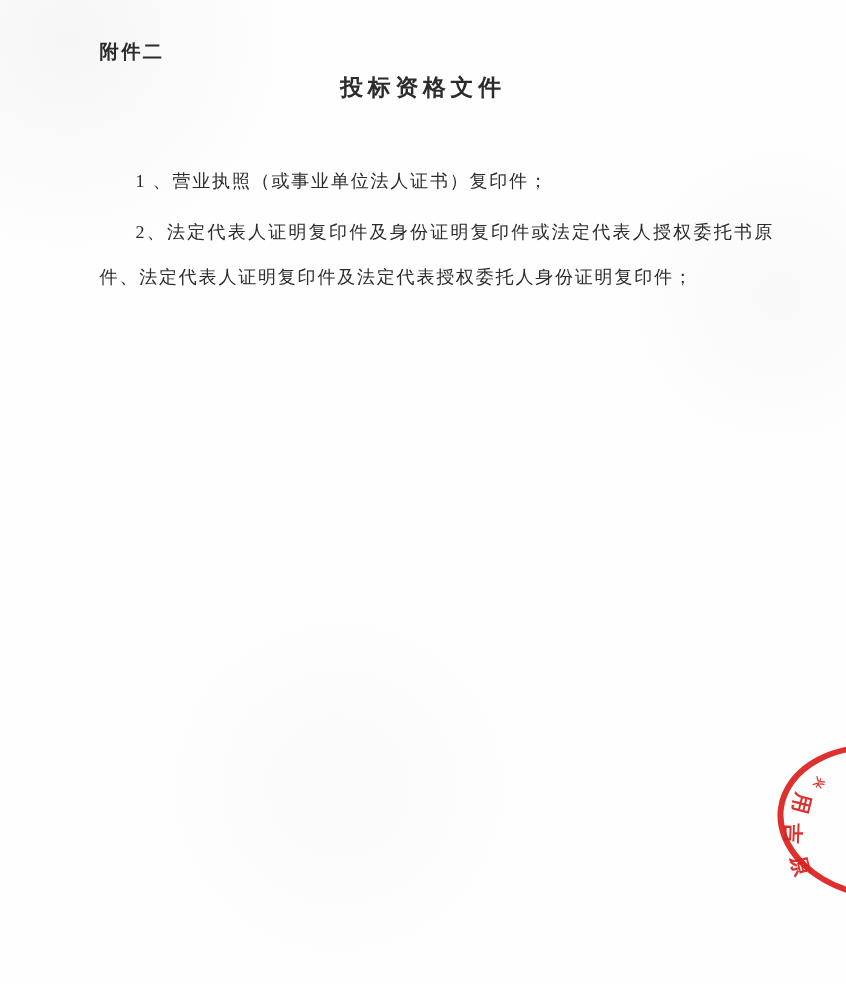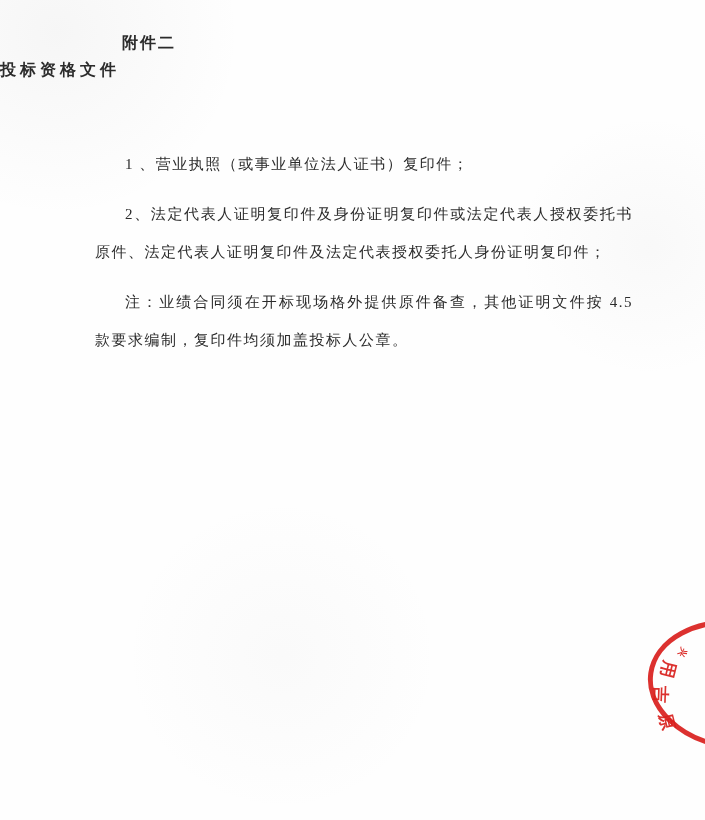--- a/index.html
+++ b/index.html
@@ -19,39 +19,39 @@
       #fefefe;
     overflow: hidden;
   }
   .attachment-label {
     position: absolute;
     left: 83px; top: 33px;
     font-size: 16px;
     font-weight: bold;
     letter-spacing: 2px;
     color: #2b2b2b;
-    margin-left: 39px;
   }
   .doc-title {
     position: absolute;
     left: 0; top: 60px;
     width: 705px;
-    font-size: 16px;
+    text-align: center;
+    font-size: 19px;
     font-weight: bold;
     letter-spacing: 4px;
     color: #2b2b2b;
   }
   .content {
     position: absolute;
     left: 83px; top: 133px;
     width: 562px;
     color: #2b2b2b;
   }
   .content p {
-    margin: 12px;
+    margin: 0;
     font-size: 15px;
     line-height: 38px;
     letter-spacing: 1.5px;
     text-indent: 2em;
     text-align: justify;
     font-weight: 500;
   }
   .content p + p { margin-top: 4px; }
   .seal {
     position: absolute;
@@ -71,21 +71,20 @@
 
 <div class="page">
 
   <div class="attachment-label">附件二</div>
 
   <div class="doc-title">投标资格文件</div>
 
   <div class="content">
     <p>1 、营业执照（或事业单位法人证书）复印件；</p>
     <p>2、法定代表人证明复印件及身份证明复印件或法定代表人授权委托书原件、法定代表人证明复印件及法定代表授权委托人身份证明复印件；</p>
-    <p>注：业绩合同须在开标现场格外提供原件备查，其他证明文件按 4.5 款要求编制，复印件均须加盖投标人公章。</p>
   </div>
 
   <svg class="seal" viewBox="0 0 80 170" xmlns="http://www.w3.org/2000/svg">
     <g transform="rotate(8 110 90)">
       <ellipse cx="110" cy="90" rx="85" ry="62" fill="none" stroke="#d9201d" stroke-width="5" stroke-linecap="round" opacity="0.92"></ellipse>
     </g>
     <text x="57" y="52" font-size="9" transform="rotate(118 57 52)">兴</text>
     <text x="38" y="78" font-size="17" transform="rotate(104 44 72)">用</text>
     <text x="28" y="105" font-size="17" transform="rotate(92 36 99)">吉</text>
     <text x="34" y="132" font-size="17" transform="rotate(76 42 126)">原</text>

